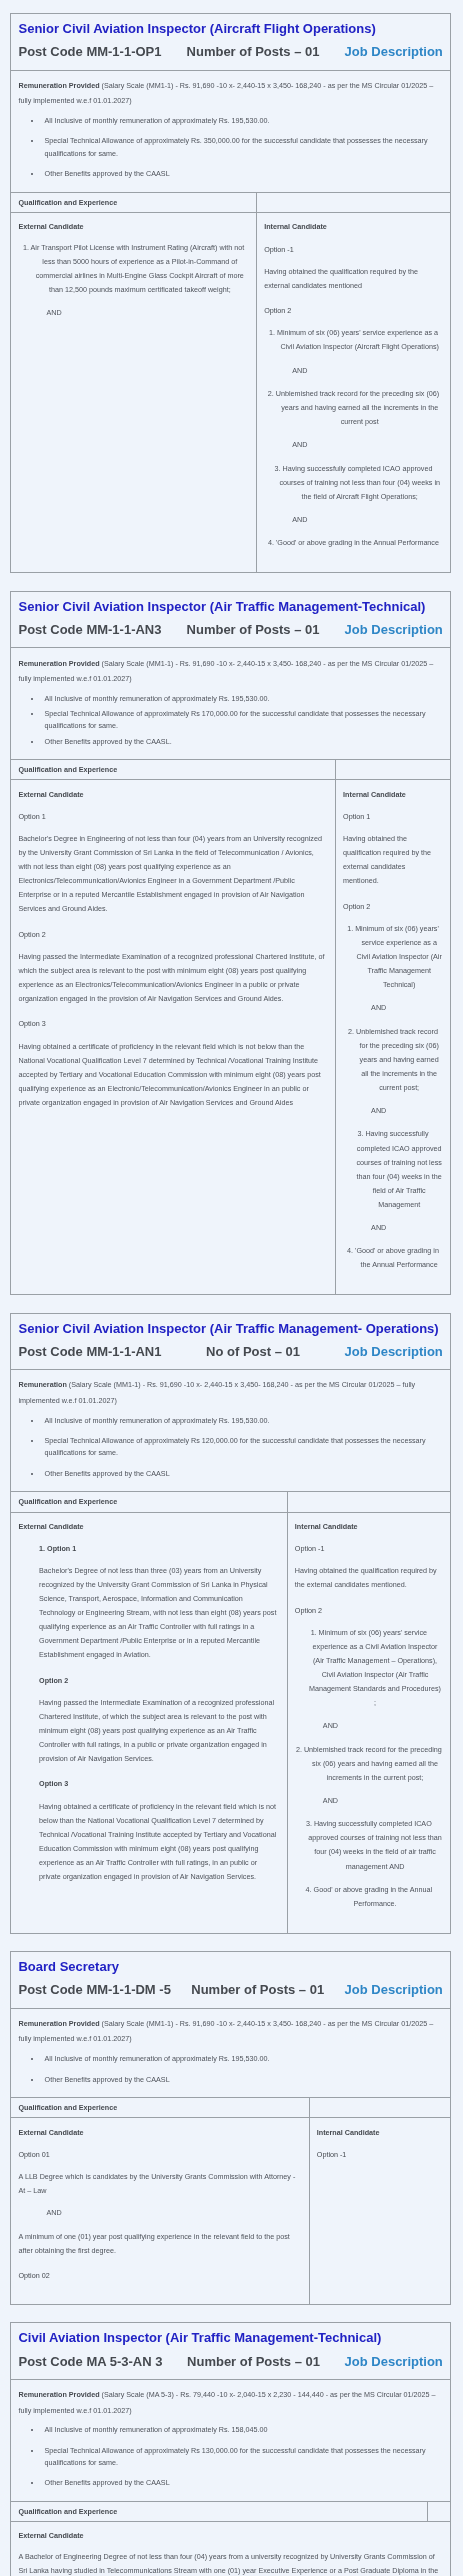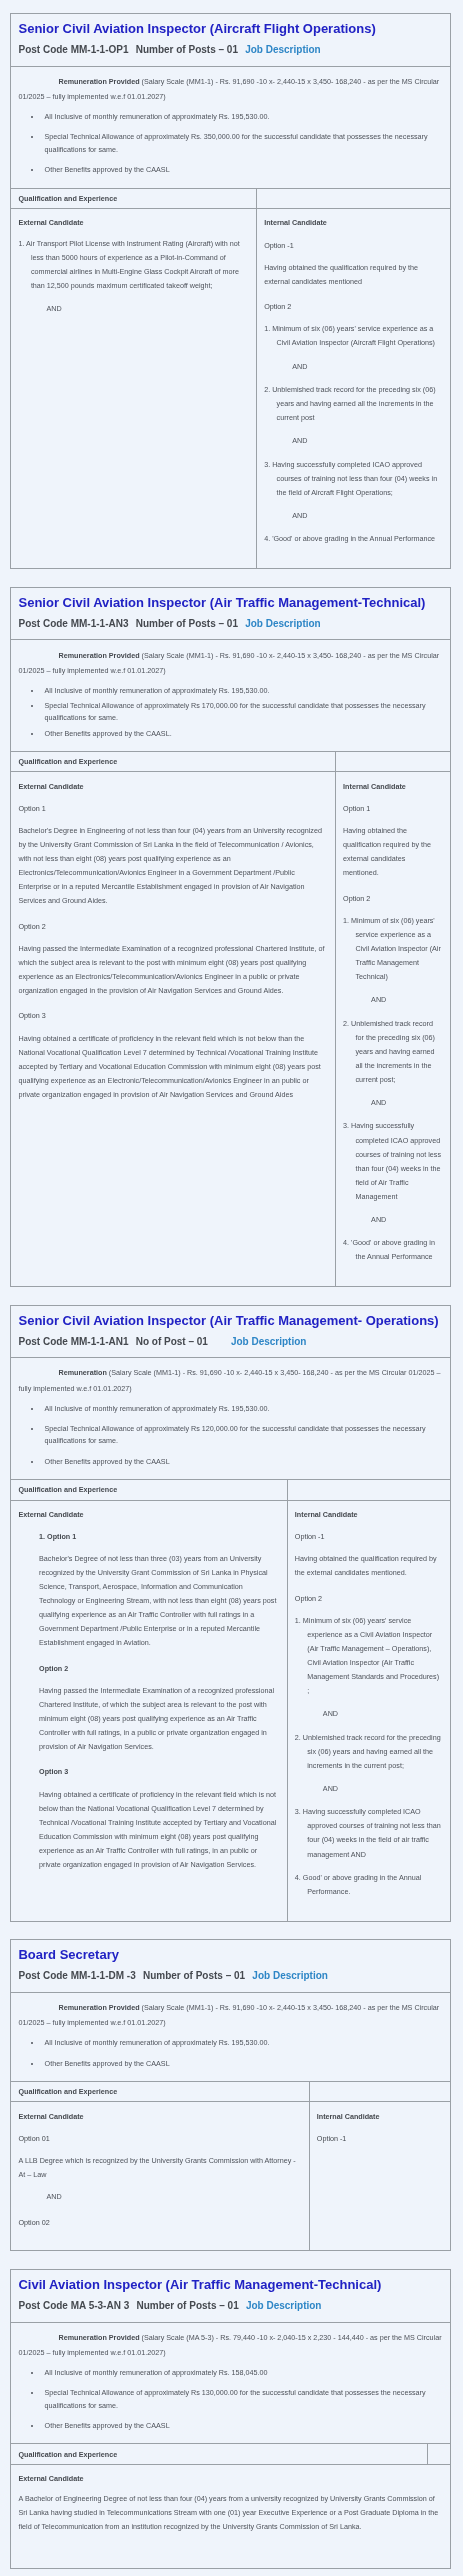--- a/index.html
+++ b/index.html
@@ -19,44 +19,44 @@
     font-size:7.2px;
   }
   #doc{padding:13px 13px 31px 10.3px;}
   .job-table{
     border:0.5px solid var(--bd);
     margin-bottom:17.5px;
     background:var(--bg);
   }
   .sec-header{border-bottom:0.5px solid var(--bd);padding:7.2px 7.2px 2.1px;}
   .sec-title{color:var(--blue);font-weight:bold;font-size:13px;margin-bottom:8.2px;}
-  .postcode-row{display:flex;font-weight:bold;color:var(--hd);padding-bottom:8.2px;font-size:10px;}
+  .postcode-row{display:flex;font-weight:bold;color:var(--hd);padding-bottom:8.2px;font-size:13px;justify-content:space-between;}
   .post-code{min-width:92px;}
   .num-posts{min-width:88px;margin-left:7.2px;}
   .jd-link{margin-left:7.2px;color:var(--link);cursor:pointer;}
   .rem-row{border-bottom:0.5px solid var(--bd);padding:7.2px 7.2px 3.1px;}
   .rem-p{line-height:2.15;margin:0 0 4.1px;}
-  .rem-label{font-weight:bold;color:var(--hd);margin-left:40px;}
+  .rem-label{font-weight:bold;color:var(--hd);}
   ul.benefits{margin:6.2px 0 8.2px;padding-left:24px;list-style-type:disc;}
   ul.benefits li{margin-bottom:8.2px;line-height:1.7;padding-left:2.1px;}
   .sec-1 ul.benefits li{margin-bottom:3.1px;}
   .qual-row{display:flex;border-bottom:0.5px solid var(--bd);}
   .qual-row .split-left{padding:5.2px 7.2px;font-weight:bold;color:var(--hd);border-right:0.5px solid var(--bd);box-sizing:border-box;}
   .qual-row .qual-stub{flex:1;}
   .cand-row{display:flex;align-items:stretch;}
   .cand-cell{padding:5.2px 7.2px 12.4px;box-sizing:border-box;}
   .cand-cell.left{border-right:0.5px solid var(--bd);}
   .cand-cell.right{flex:1;}
   .cand-cell.cand-full{width:100%;}
   .cand-label{font-weight:bold;color:var(--hd);margin:4.1px 0 9.3px;}
   .blk{line-height:1.95;margin:0 0 8.2px;}
   .blk.h{font-weight:normal;color:var(--hd);margin:11.3px 0 8.2px;}
   .blk.hi{font-weight:bold;color:var(--hd);margin:11.3px 0 8.2px 20.6px;}
   .blk.pi{margin-left:20.6px;}
-  .blk.n{padding-left:12.4px;text-indent:-12.4px;margin-bottom:9.3px;}
+  .blk.n{padding-left:12.4px;text-indent:-12.4px;margin-bottom:9.3px;text-align:center;}
   .blk.and{margin-left:28px;margin-bottom:9.3px;}
   
   .sec-0 .split-left{width:56%;}
   .sec-1 .split-left{width:74%;}
   .sec-2 .split-left{width:63%;}
   .sec-3 .split-left{width:68%;}
   .sec-4 .split-left{width:95%;}
   
   .sec-0 .cand-row{min-height:222px;}
   .sec-1 .cand-row{min-height:422px;}
@@ -199,42 +199,43 @@
             <div class="blk and">AND</div>
             <div class="blk n">3. Having successfully completed ICAO approved courses of training not less than four (04) weeks in the field of air traffic management  AND</div>
             <div class="blk n">4. Good' or above grading in the Annual Performance.</div>
           </div>
         </div>
       </div>
       <div class="job-table sec-3">
         <div class="sec-header">
           <div class="sec-title">Board Secretary</div>
           <div class="postcode-row">
-            <span class="post-code">Post Code MM-1-1-DM -3</span>
+            <span class="post-code">Post Code MM-1-1-DM -5</span>
             <span class="num-posts">Number of Posts  – 01</span>
             <span class="jd-link">Job Description</span>
           </div>
         </div>
         <div class="rem-row">
           <p class="rem-p"><span class="rem-label">Remuneration Provided</span> <span>(Salary Scale (MM1-1) - Rs. 91,690 -10 x- 2,440-15 x 3,450- 168,240 - as per the MS Circular 01/2025 – fully implemented w.e.f 01.01.2027)</span></p>
           <ul class="benefits">
             <li>All Inclusive of monthly remuneration of approximately Rs. 195,530.00.</li>
             <li>Other Benefits approved by the CAASL</li>
           </ul>
         </div>
         <div class="qual-row">
           <div class="split-left">Qualification and Experience</div>
           <div class="qual-stub"></div>
         </div>
         <div class="cand-row">
           <div class="cand-cell split-left left">
             <div class="cand-label">External Candidate</div>
             <div class="blk h">Option 01</div>
-            <div class="blk p">A LLB Degree which is recognized by the University Grants Commission with Attorney - At – Law</div>
-            <div class="blk and">AND</div>
+            <div class="blk p">A LLB Degree which is candidates by the University Grants Commission with Attorney - At – Law</div>
+            <div class="blk and">AND</div>
+            <div class="blk p">A minimum of one (01) year post qualifying  experience in the relevant field to the post after obtaining the first degree.</div>
             <div class="blk h">Option 02</div>
           </div>
           <div class="cand-cell right">
             <div class="cand-label">Internal Candidate</div>
             <div class="blk h">Option -1</div>
           </div>
         </div>
       </div>
       <div class="job-table sec-4">
         <div class="sec-header">

